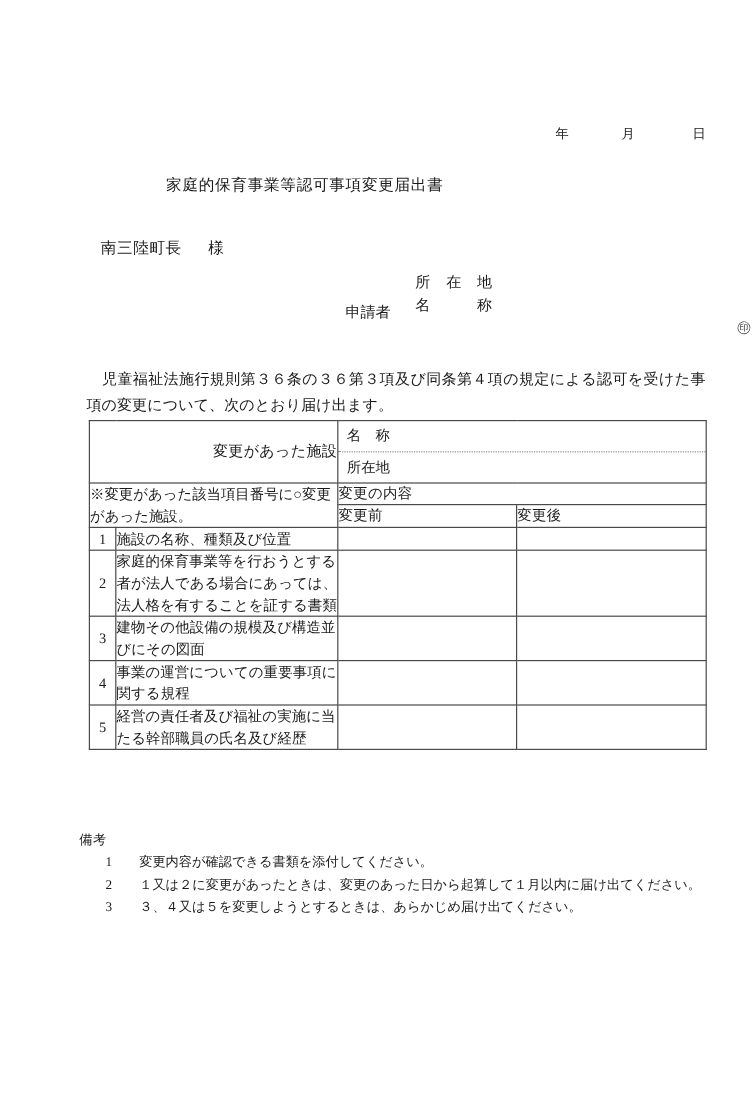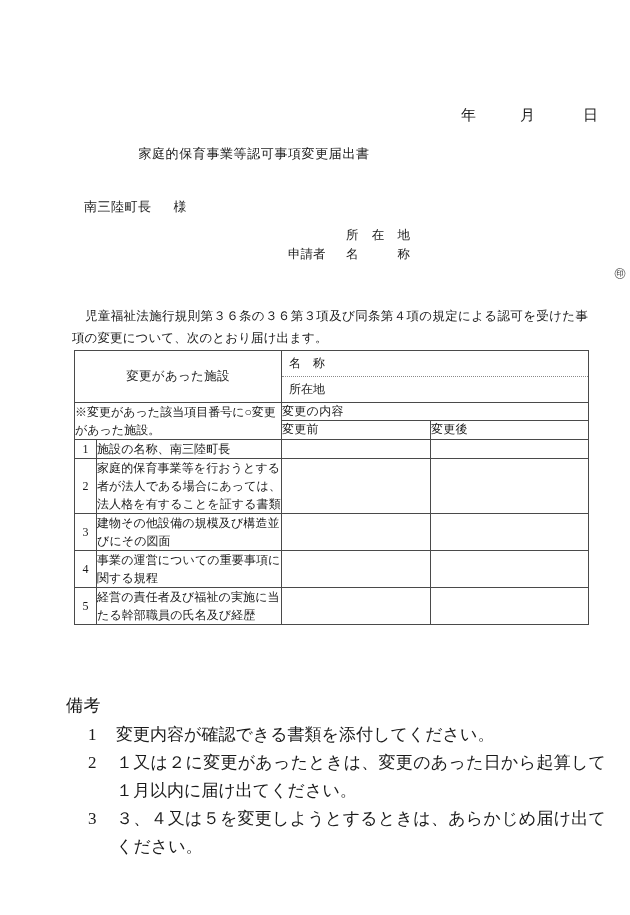--- a/index.html
+++ b/index.html
@@ -33,23 +33,23 @@
     font-size: 12.5px;
     letter-spacing: 0.4px;
     white-space: nowrap;
   }
   .date-line {
     position: absolute;
     left: 0;
     top: 104px;
     width: 630px;
     text-align: right;
-    padding-right: 32px;
+    padding-right: 42px;
     box-sizing: border-box;
-    font-size: 15px;
+    font-size: 11px;
     white-space: nowrap;
   }
   .date-line .seg { display: inline-block; }
   .date-line .seg.y { margin-right: 44px; }
   .date-line .seg.m { margin-right: 48px; }
 
   .doc-title {
     position: absolute;
     left: 0;
     top: 144px;
@@ -73,21 +73,21 @@
   
   .applicant {
     position: absolute;
     left: 288px;
     top: 226px;
     width: 320px;
     font-size: 12.5px;
   }
   .applicant-row {
     display: flex;
-    align-items: flex-end;
+    align-items: center;
     height: 19px;
     white-space: nowrap;
   }
   .applicant-label {
     width: 58px;
     flex: 0 0 58px;
     text-align: left;
     margin-top: 13px;
   }
   .applicant-field {
@@ -127,21 +127,21 @@
   .change-table td {
     border: 1px solid #4a4a4a;
     padding: 0;
     vertical-align: middle;
   }
   .cell-pad {
     padding: 3px 6px;
     line-height: 1.45;
   }
   .c-facility-label {
-    text-align: center;
+    text-align: right;
     font-size: 12.5px;
     letter-spacing: 0.3px;
   }
   .sub-name, .sub-addr {
     padding: 4px 7px;
     line-height: 1.4;
   }
   .sub-name {
     border-bottom: 1px dotted #8a8a8a;
   }
@@ -166,21 +166,21 @@
     letter-spacing: 0.1px;
   }
   .blank-cell { background: #ffffff; }
 
   
   .notes {
     position: absolute;
     left: 66px;
     top: 692px;
     width: 540px;
-    font-size: 17px;
+    font-size: 11px;
     line-height: 1.62;
   }
   .notes-title {
     letter-spacing: 0.4px;
   }
   .note-item {
     display: flex;
     align-items: flex-start;
     padding-left: 22px;
     margin-top: 1px;
@@ -243,21 +243,21 @@
         <td colspan="2" rowspan="2" class="c-instruction">※変更があった該当項目番号に○変更があった施設。</td>
         <td colspan="2" class="cell-pad c-center">変更の内容</td>
       </tr>
       <tr>
         <td class="cell-pad c-center">変更前</td>
         <td class="cell-pad c-center">変更後</td>
       </tr>
 
       <tr>
         <td class="c-num">1</td>
-        <td class="c-item">施設の名称、南三陸町長</td>
+        <td class="c-item">施設の名称、種類及び位置</td>
         <td class="cell-pad blank-cell"></td>
         <td class="cell-pad blank-cell"></td>
       </tr>
       <tr>
         <td class="c-num">2</td>
         <td class="c-item">家庭的保育事業等を行おうとする者が法人である場合にあっては、法人格を有することを証する書類</td>
         <td class="cell-pad blank-cell"></td>
         <td class="cell-pad blank-cell"></td>
       </tr>
       <tr>

